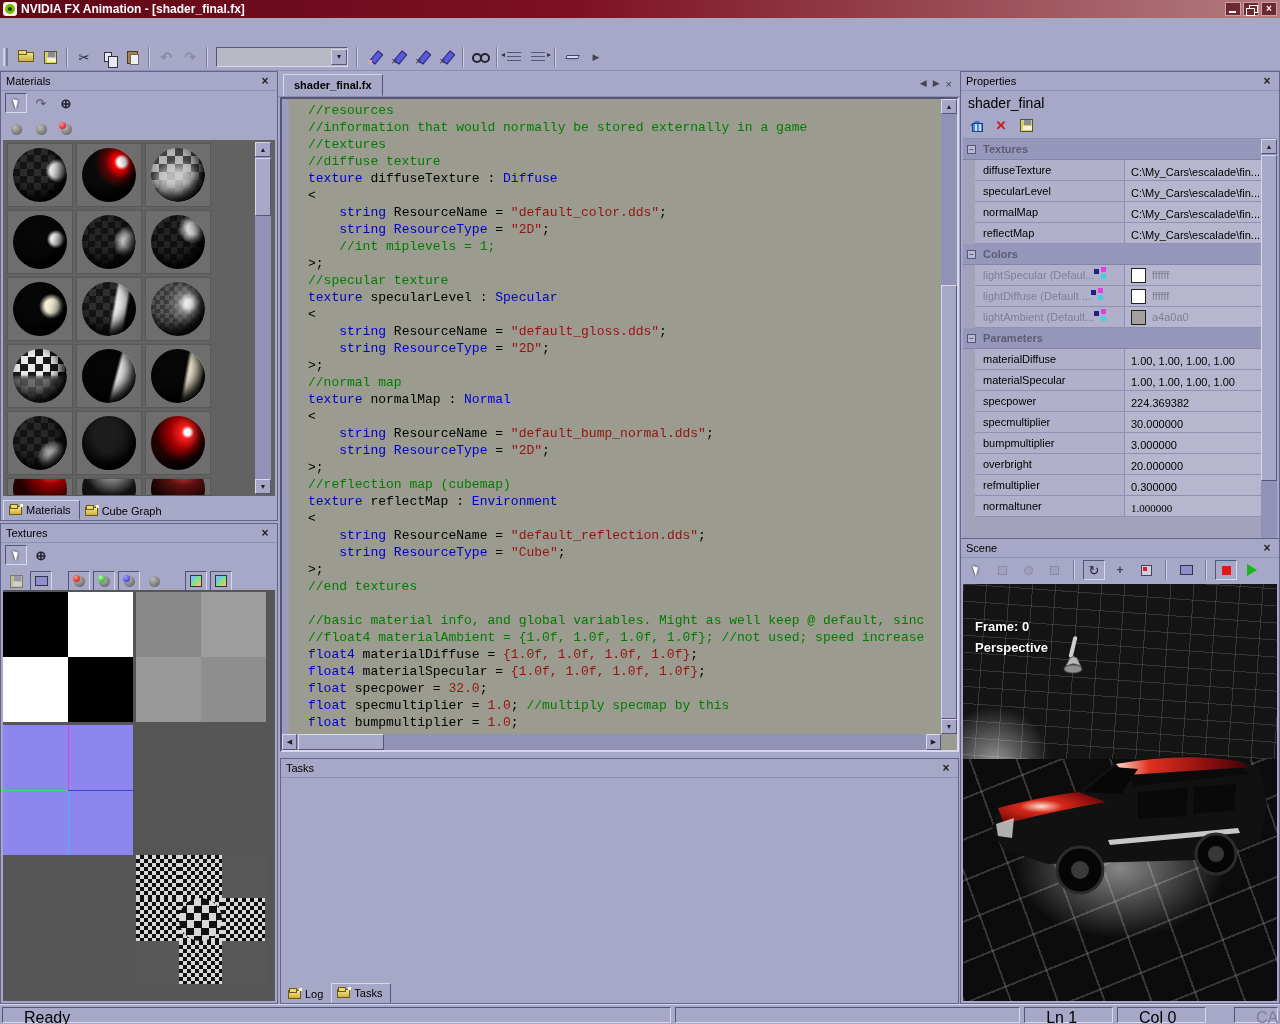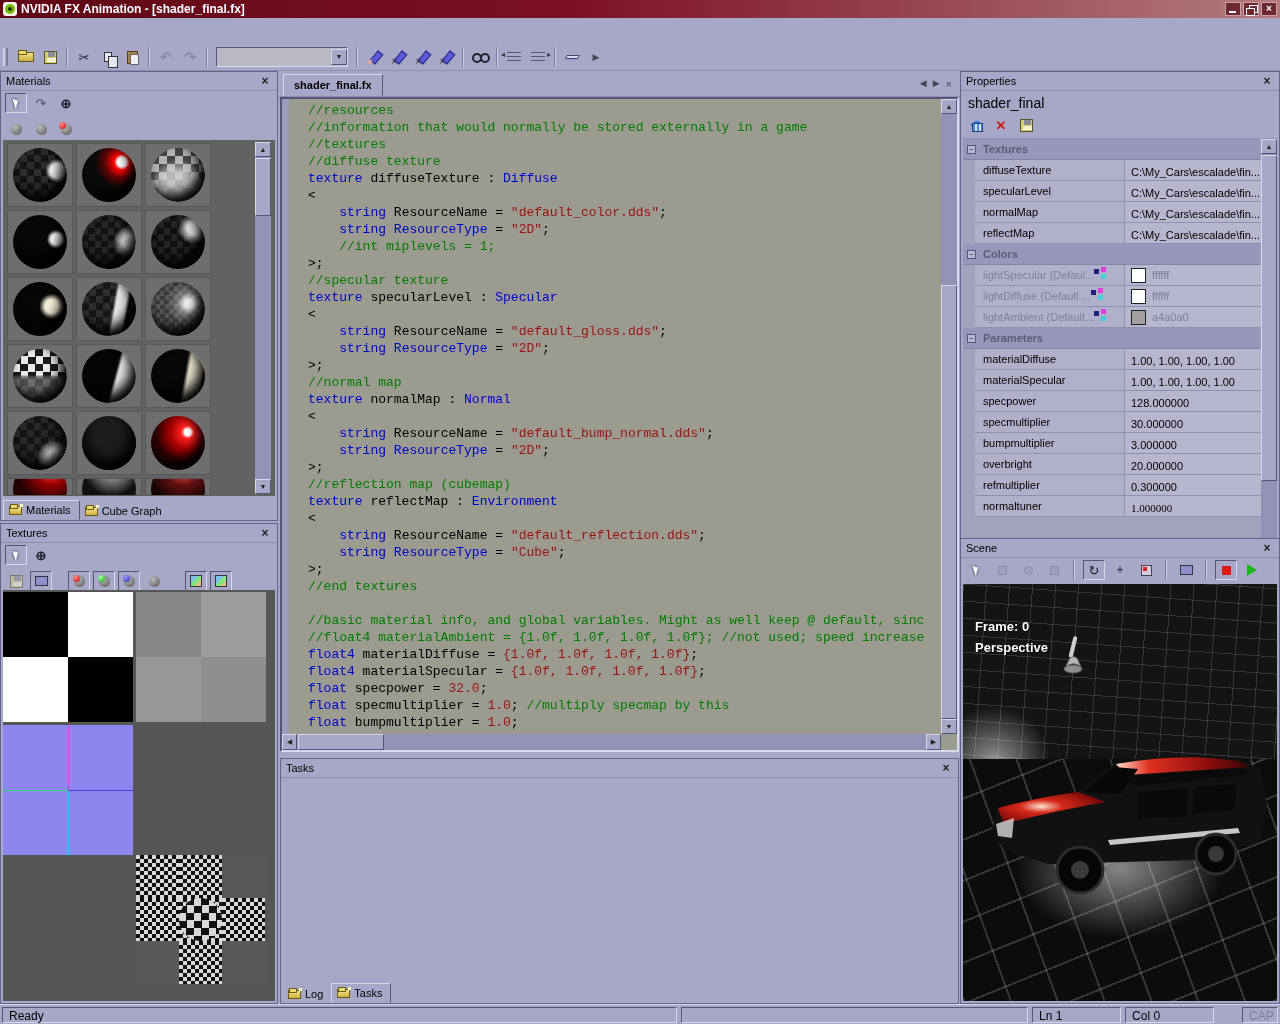--- a/index.html
+++ b/index.html
@@ -189,21 +189,21 @@
       radial-gradient(ellipse 150px 100px at 50% 45%, rgba(255,255,255,.5), rgba(255,255,255,0) 70%),
       repeating-linear-gradient(70deg, rgba(150,150,160,.30) 0 2px, transparent 2px 44px),
       repeating-linear-gradient(-22deg, rgba(150,150,160,.30) 0 2px, transparent 2px 38px);
     background-color:#0c0c0c}
   #vp-overlay{position:absolute;left:12px;top:32px;color:#fff;font-weight:bold;font-size:13px;line-height:21px;text-shadow:1px 1px 1px #000}
   #car{position:absolute;left:25px;top:128px;width:290px;height:200px}
   #gizmo{position:absolute;left:95px;top:50px;width:30px;height:44px}
 
   
   #statusbar{position:absolute;left:0;top:1004px;width:1280px;height:20px;background:#a7a7c7;border-top:1px solid #d8d8ec;display:flex;align-items:center;gap:4px;padding:0 2px}
-  .scell{height:16px;border:1px solid;border-color:#55557a #d8d8ec #d8d8ec #55557a;padding:1px 6px;font-size:12px}
+  .scell{height:16px;border:1px solid;border-color:#55557a #d8d8ec #d8d8ec #55557a;padding:1px 21px;font-size:16px}
 </style>
 </head>
 <body>
 
 <div class="screen">
 
   <div class="titlebar">
     <span class="appicon"></span>
     <span>NVIDIA FX Animation - [shader_final.fx]</span>
     <span class="winbtns">
@@ -546,21 +546,21 @@
           <div class="prow">
             <span class="plabel">materialDiffuse</span>
             <span class="pvalue" style="padding-top: 4px;">1.00, 1.00, 1.00, 1.00</span>
           </div>
           <div class="prow">
             <span class="plabel">materialSpecular</span>
             <span class="pvalue" style="padding-top: 4px;">1.00, 1.00, 1.00, 1.00</span>
           </div>
           <div class="prow">
             <span class="plabel">specpower</span>
-            <span class="pvalue" style="padding-top: 4px;">128.000000</span>
+            <span class="pvalue" style="padding-top: 4px;">224.369382</span>
           </div>
           <div class="prow">
             <span class="plabel">specmultiplier</span>
             <span class="pvalue" style="padding-top: 4px;">30.000000</span>
           </div>
           <div class="prow">
             <span class="plabel">bumpmultiplier</span>
             <span class="pvalue" style="padding-top: 4px;">3.000000</span>
           </div>
           <div class="prow">

